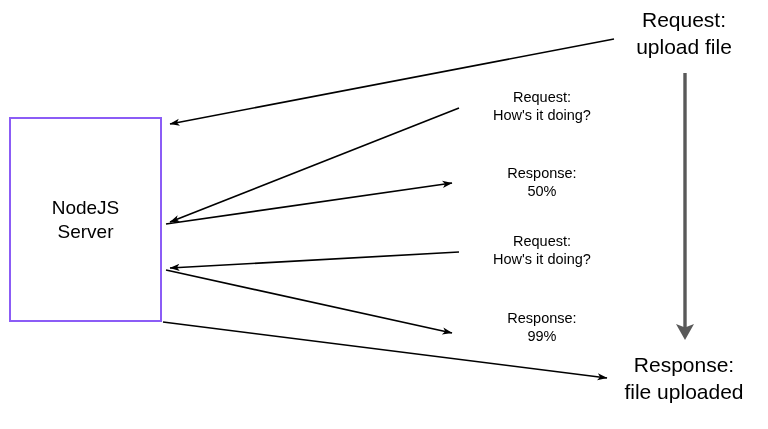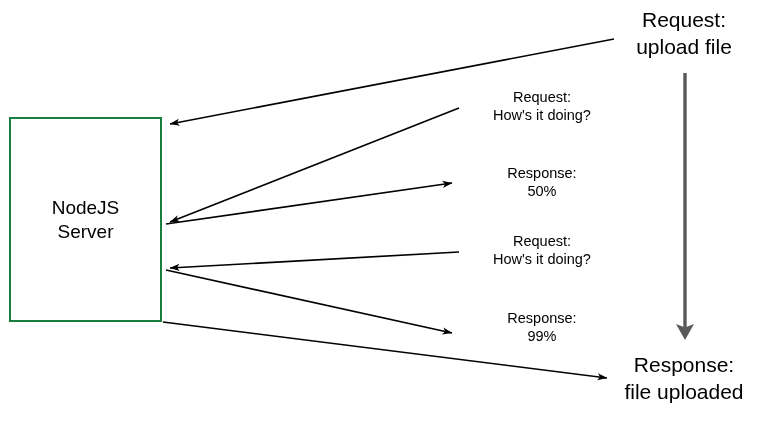--- a/index.html
+++ b/index.html
@@ -21,21 +21,21 @@
     top: 0;
     width: 768px;
     height: 429px;
   }
   .server-box {
     position: absolute;
     left: 9px;
     top: 117px;
     width: 153px;
     height: 205px;
-    border: 2px solid #15803d;
+    border: 2px solid #8b5cf6;
     background: #ffffff;
     box-sizing: border-box;
     display: flex;
     align-items: center;
     justify-content: center;
   }
   .server-box-label {
     font-size: 19px;
     line-height: 24px;
     color: #000000;

